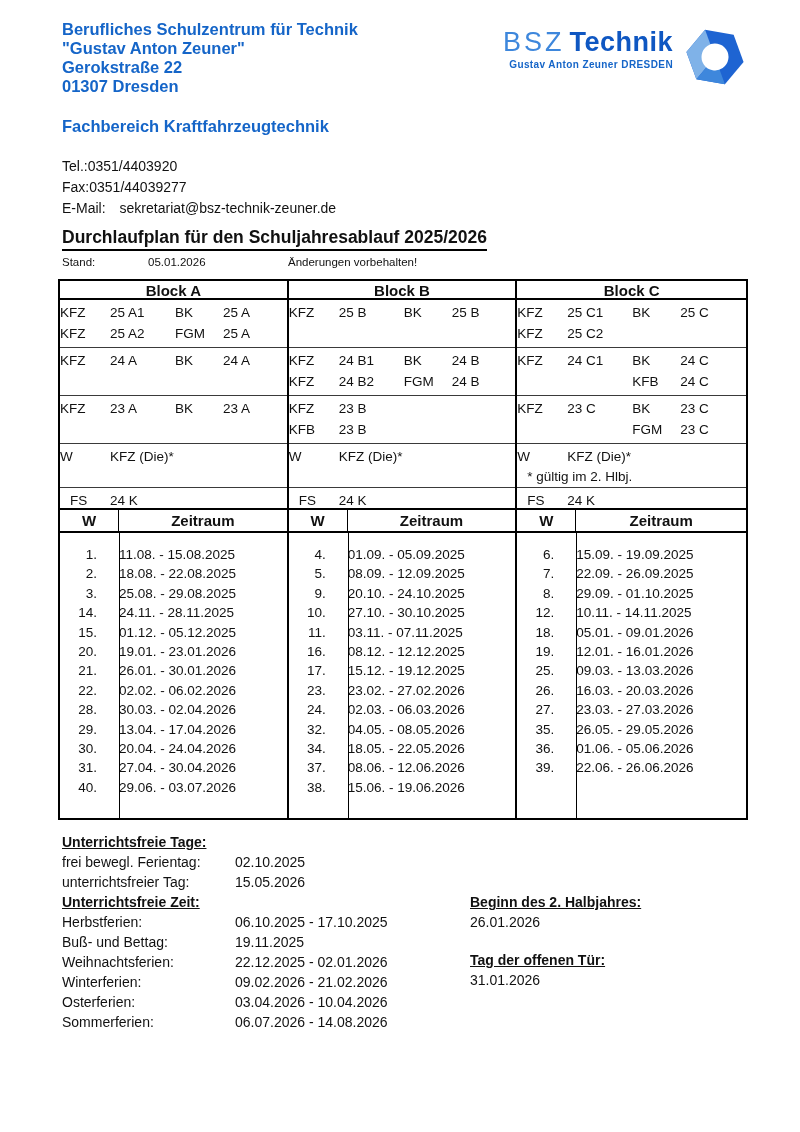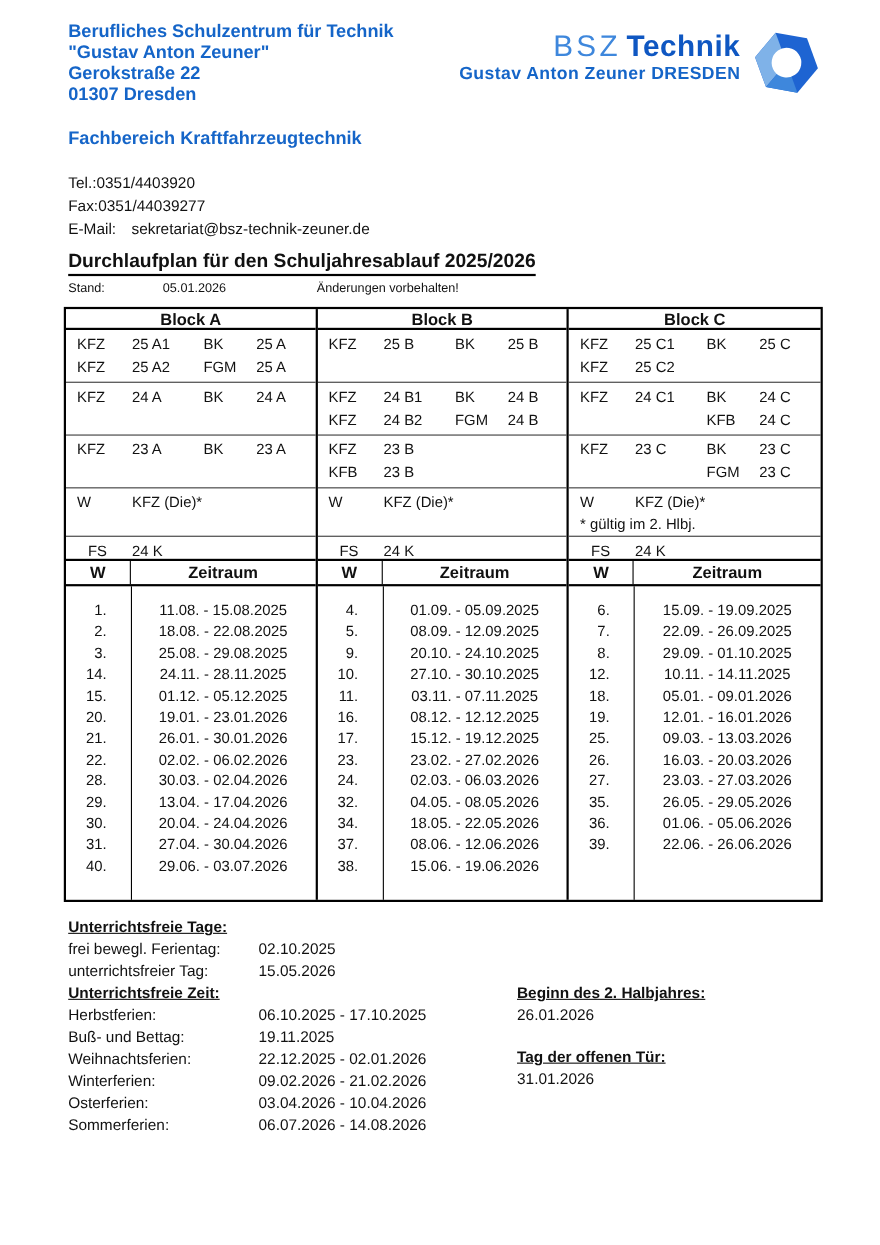--- a/index.html
+++ b/index.html
@@ -11,54 +11,54 @@
   
   .header-row { display:flex; justify-content:space-between; align-items:flex-start; }
   .school-line { color:#1565C8; font-weight:700; font-size:16.5px; line-height:19px; white-space:nowrap; }
   .department { color:#1565C8; font-weight:700; font-size:16.5px; line-height:19px; margin-top:21px; }
 
   .logo { display:flex; align-items:flex-start; gap:9px; margin-top:8px; }
   .logo-text { display:flex; flex-direction:column; align-items:flex-end; }
   .logo-name { font-size:27px; line-height:29px; white-space:nowrap; }
   .logo-bsz { color:#3E87DC; font-weight:400; letter-spacing:3px; }
   .logo-technik { color:#0F57C2; font-weight:700; margin-left:5px; letter-spacing:0.5px; }
-  .logo-sub { font-size:16px; font-weight:700; color:#1565C8; letter-spacing:0.4px; margin-top:2px; white-space:nowrap; }
+  .logo-sub { font-size:10px; font-weight:700; color:#1565C8; letter-spacing:0.4px; margin-top:2px; white-space:nowrap; }
 
   
   .contact { margin-top:20px; font-size:14px; line-height:21px; }
   .contact-row { white-space:nowrap; }
   .c-gap { margin-left:14px; }
 
   
   .title { display:inline-block; margin-top:8px; font-size:17.5px; font-weight:700; border-bottom:2px solid #000; padding-bottom:1px; white-space:nowrap; }
   .stand-row { margin-top:4px; font-size:11.5px; line-height:14px; white-space:nowrap; }
   .stand-lbl { display:inline-block; width:86px; }
   .stand-date { display:inline-block; width:140px; }
 
   
   .main-table { margin-top:10px; margin-left:-4px; width:690px; border:2px solid #000; display:grid; grid-template-columns:1fr 1fr 1fr; }
   .tcol { min-width:0; }
   .tcol-sep { border-right:2px solid #000; }
   .bhead { height:19px; line-height:19px; border-bottom:2px solid #000; font-weight:700; font-size:15px; text-align:center; }
   .grp { padding-top:2px; }
   .grp + .grp { border-top:1px solid #3a3a3a; }
   .grp1 { height:47px; } .grp2 { height:48px; } .grp3 { height:48px; } .grp4 { height:44px; } .grp5 { height:21px; }
-  .cline { display:grid; grid-template-columns:50px 65px 48px 1fr; padding-left:10px; font-size:13.5px; line-height:21px; white-space:nowrap; }
+  .cline { display:grid; grid-template-columns:50px 65px 48px 1fr; font-size:13.5px; line-height:21px; white-space:nowrap; }
   .ccell { white-space:nowrap; }
   .grp-fs .cline .ccell:first-child { padding-left:10px; }
   .gnote { padding-left:10px; font-size:13.5px; line-height:20px; white-space:nowrap; }
 
   .whead { display:grid; grid-template-columns:59px 1fr; border-top:2px solid #000; border-bottom:2px solid #000; height:25px; }
   .wh-w { border-right:1px solid #000; font-weight:700; font-size:15px; text-align:center; line-height:21px; }
   .wh-z { font-weight:700; font-size:15px; text-align:center; line-height:21px; }
   .warea { height:285px; position:relative; padding-top:12px; }
   .warea::before { content:""; position:absolute; left:59px; top:0; bottom:0; width:1px; background:#000; }
   .wrow { display:grid; grid-template-columns:59px 1fr; height:19.4px; font-size:13.5px; line-height:19.4px; }
   .wnum { text-align:right; padding-right:22px; }
-  .wzeit { text-align:center; white-space:nowrap; }
+  .wzeit { white-space:nowrap; }
 
   
   .bottom { position:relative; margin-top:12px; height:206px; font-size:14px; }
   .bsec-title { font-weight:700; text-decoration:underline; line-height:20px; white-space:nowrap; }
   .bitem { display:flex; line-height:20px; white-space:nowrap; }
   .blbl { width:173px; }
   .bottom-right { position:absolute; left:408px; top:60px; }
   .br-value { line-height:20px; }
   .br-gap { margin-top:18px; }
 

